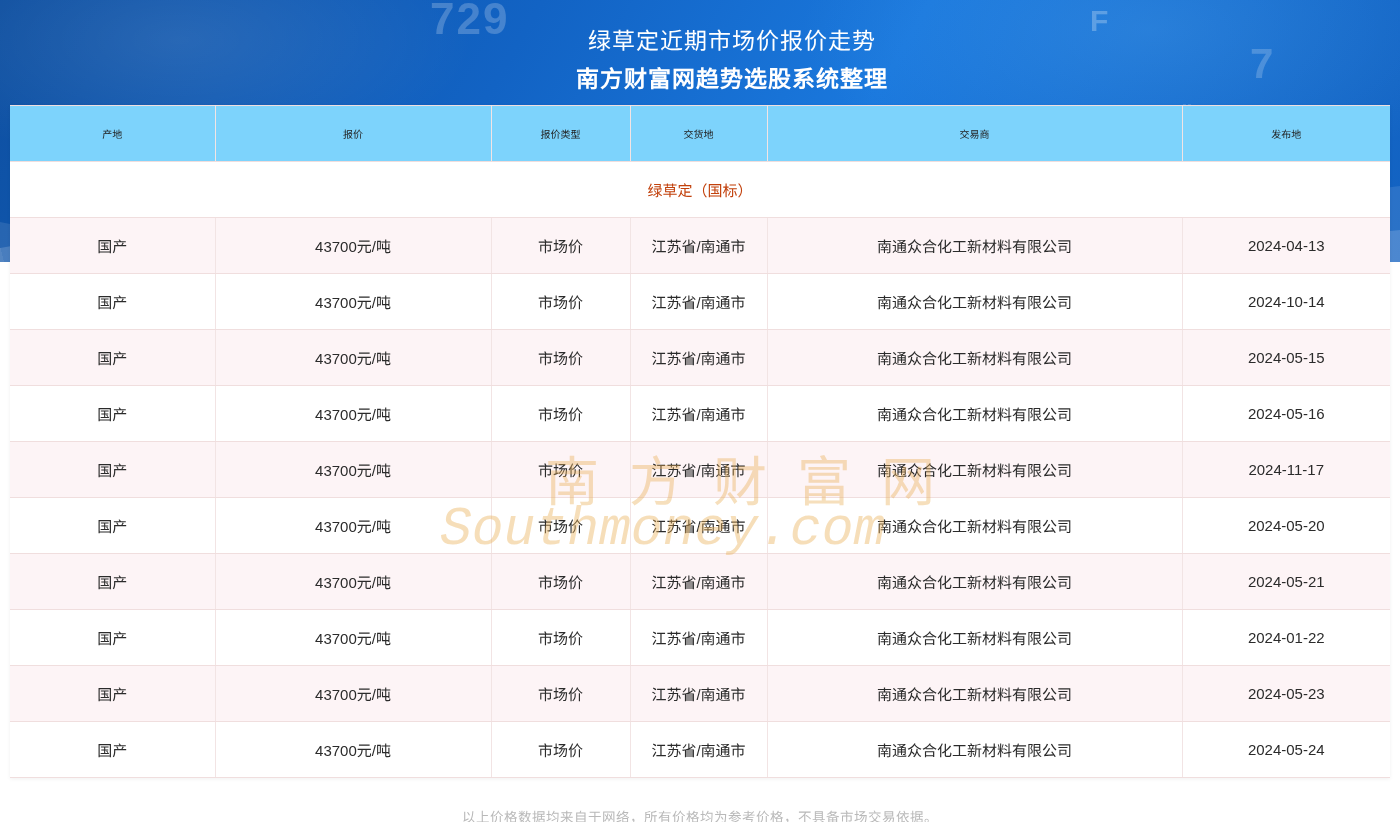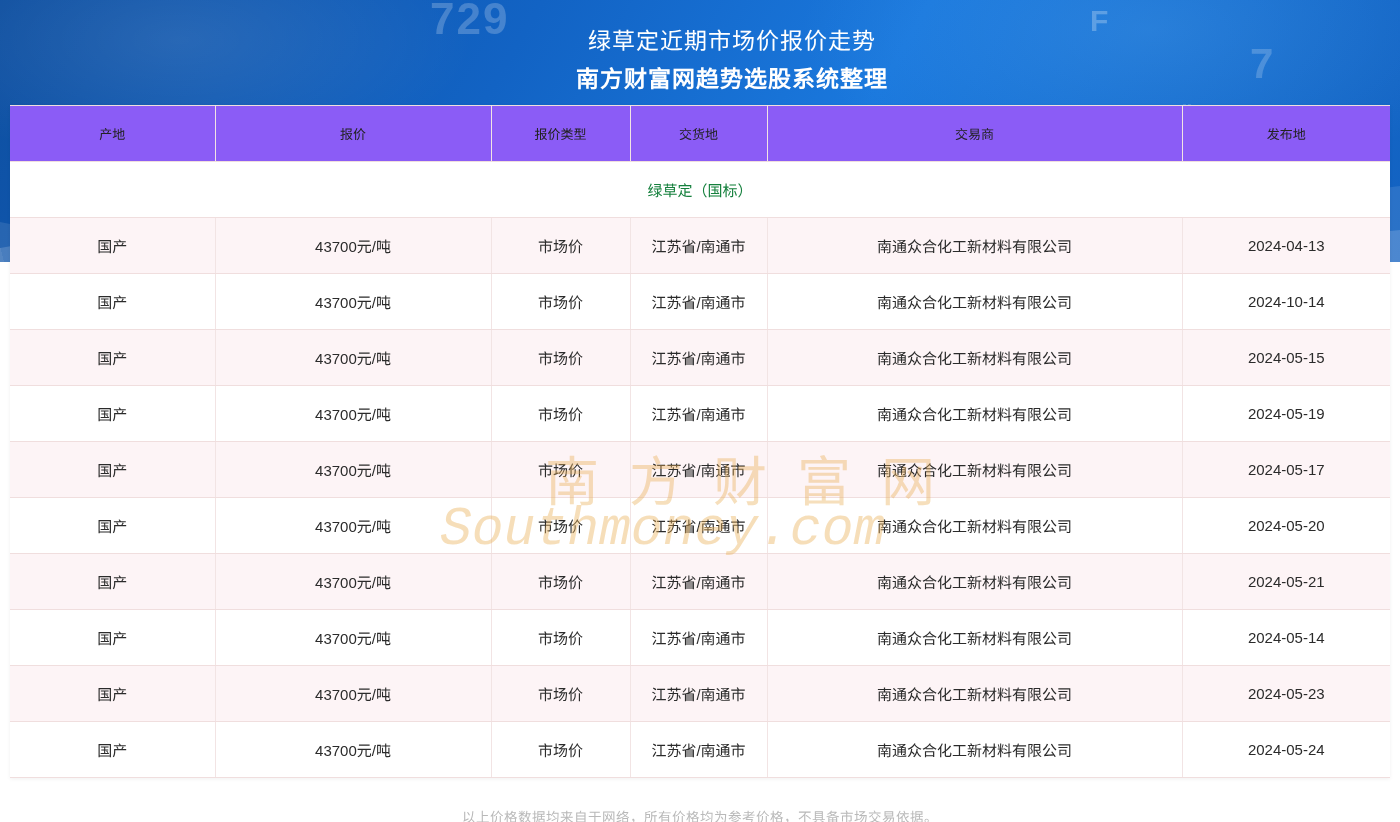--- a/index.html
+++ b/index.html
@@ -107,32 +107,32 @@
     padding: 0 4px;
     font-weight: 400;
     white-space: nowrap;
     overflow: hidden;
     position: relative;
     background-clip: padding-box;
   }
   table.price-table tr > *:last-child { border-right: none; }
 
   thead th {
-    background: #8b5cf6;
-    font-size: 13px;
+    background: #7dd3fc;
+    font-size: 10px;
     color: #222;
     height: 56px;
     border-top: none;
     margin-left: 20px;
   }
   .subhead td {
     background: #ffffff;
     font-size: 15px;
     height: 55px;
-    color: #15803d;
+    color: #c2410c;
     margin-left: 48px;
   }
   tbody tr.odd td { background: #fdf4f6; }
   tbody tr.even td { background: #ffffff; }
 
   .col-origin  { width: 205px; }
   .col-price   { width: 276px; }
   .col-type    { width: 139px; }
   .col-deliver { width: 137px; }
   .col-trader  { width: 415px; }
@@ -254,29 +254,29 @@
         <td>江苏省/南通市</td>
         <td>南通众合化工新材料有限公司</td>
         <td>2024-05-15</td>
       </tr>
       <tr class="even">
         <td>国产</td>
         <td>43700元/吨</td>
         <td>市场价</td>
         <td>江苏省/南通市</td>
         <td>南通众合化工新材料有限公司</td>
-        <td>2024-05-19</td>
-      </tr>
-      <tr class="odd">
-        <td>国产</td>
-        <td>43700元/吨</td>
-        <td>市场价</td>
-        <td>江苏省/南通市</td>
-        <td>南通众合化工新材料有限公司</td>
-        <td>2024-05-17</td>
+        <td>2024-05-16</td>
+      </tr>
+      <tr class="odd">
+        <td>国产</td>
+        <td>43700元/吨</td>
+        <td>市场价</td>
+        <td>江苏省/南通市</td>
+        <td>南通众合化工新材料有限公司</td>
+        <td>2024-11-17</td>
       </tr>
       <tr class="even">
         <td>国产</td>
         <td>43700元/吨</td>
         <td>市场价</td>
         <td>江苏省/南通市</td>
         <td>南通众合化工新材料有限公司</td>
         <td>2024-05-20</td>
       </tr>
       <tr class="odd">
@@ -286,21 +286,21 @@
         <td>江苏省/南通市</td>
         <td>南通众合化工新材料有限公司</td>
         <td>2024-05-21</td>
       </tr>
       <tr class="even">
         <td>国产</td>
         <td>43700元/吨</td>
         <td>市场价</td>
         <td>江苏省/南通市</td>
         <td>南通众合化工新材料有限公司</td>
-        <td>2024-05-14</td>
+        <td>2024-01-22</td>
       </tr>
       <tr class="odd">
         <td>国产</td>
         <td>43700元/吨</td>
         <td>市场价</td>
         <td>江苏省/南通市</td>
         <td>南通众合化工新材料有限公司</td>
         <td>2024-05-23</td>
       </tr>
       <tr class="even">

